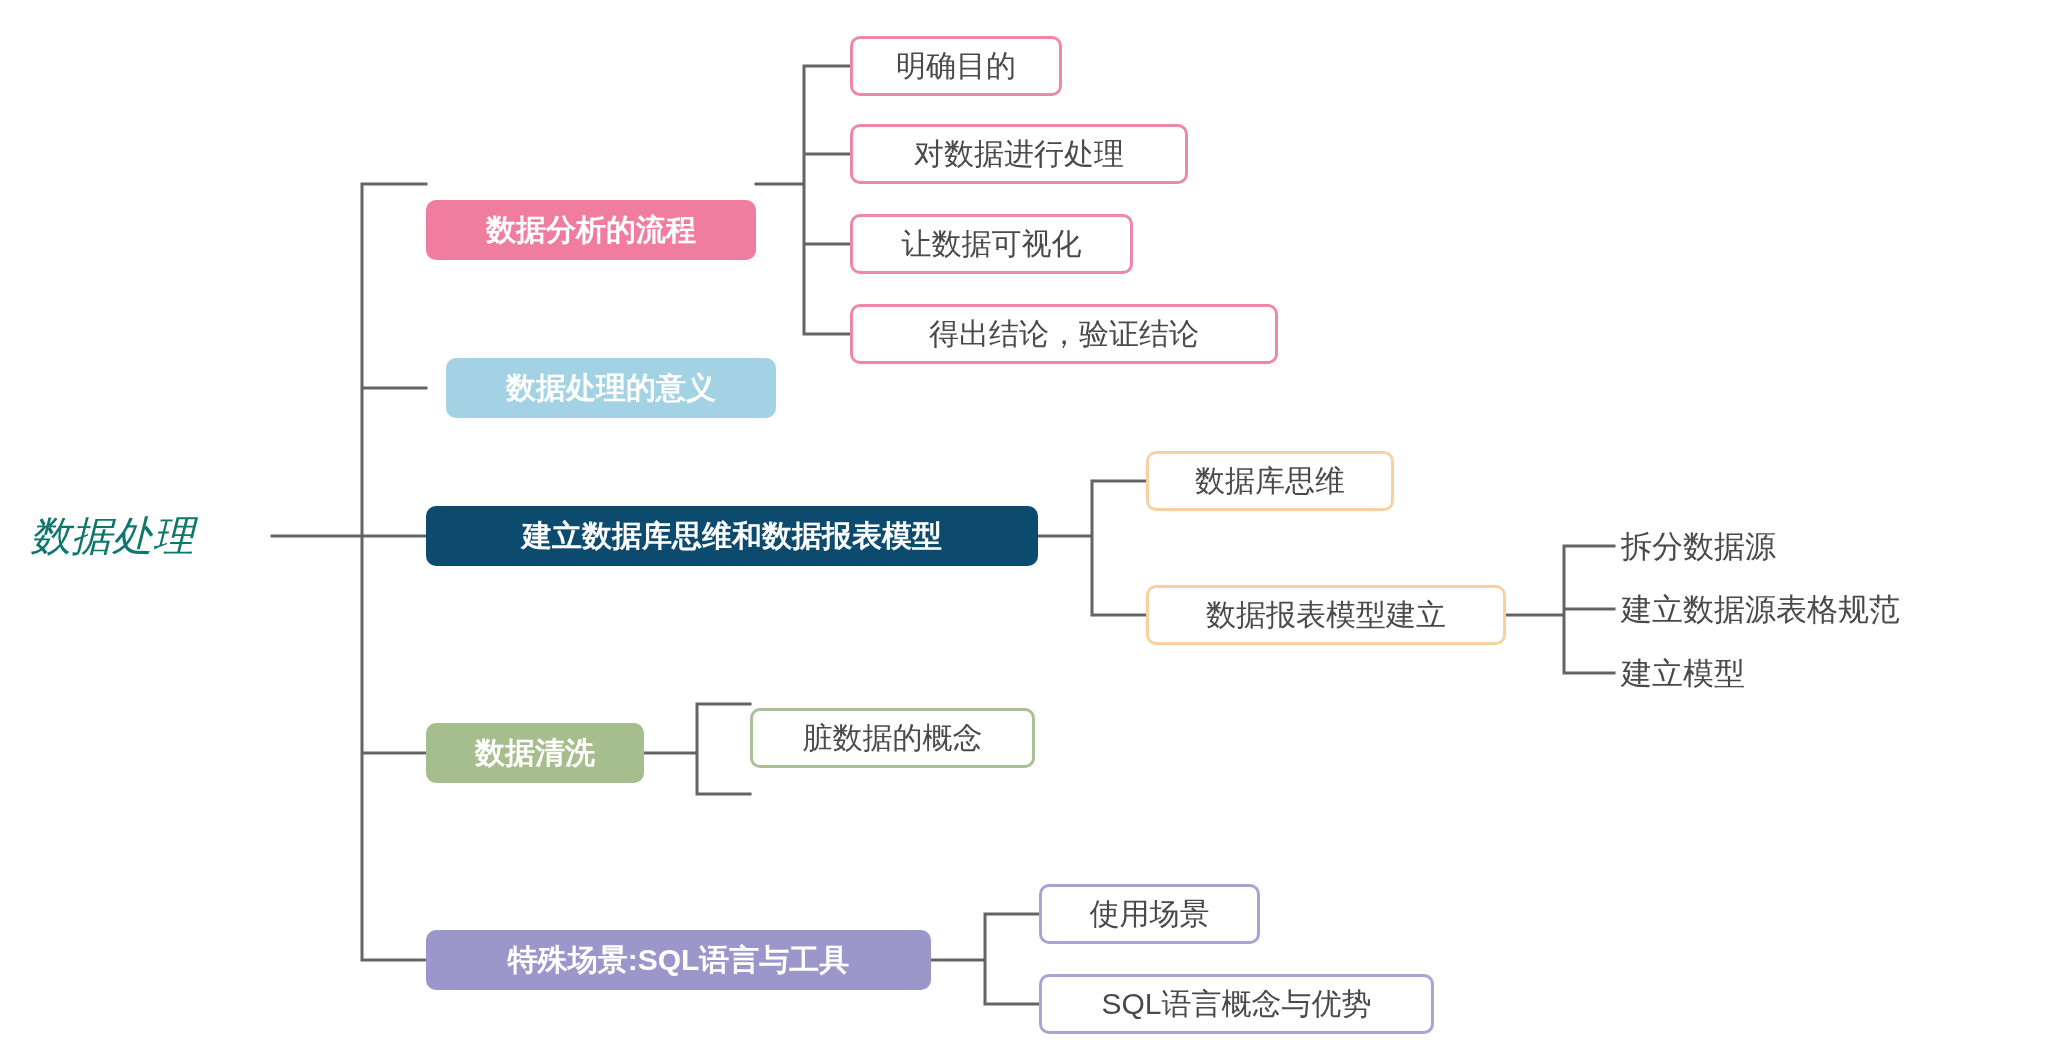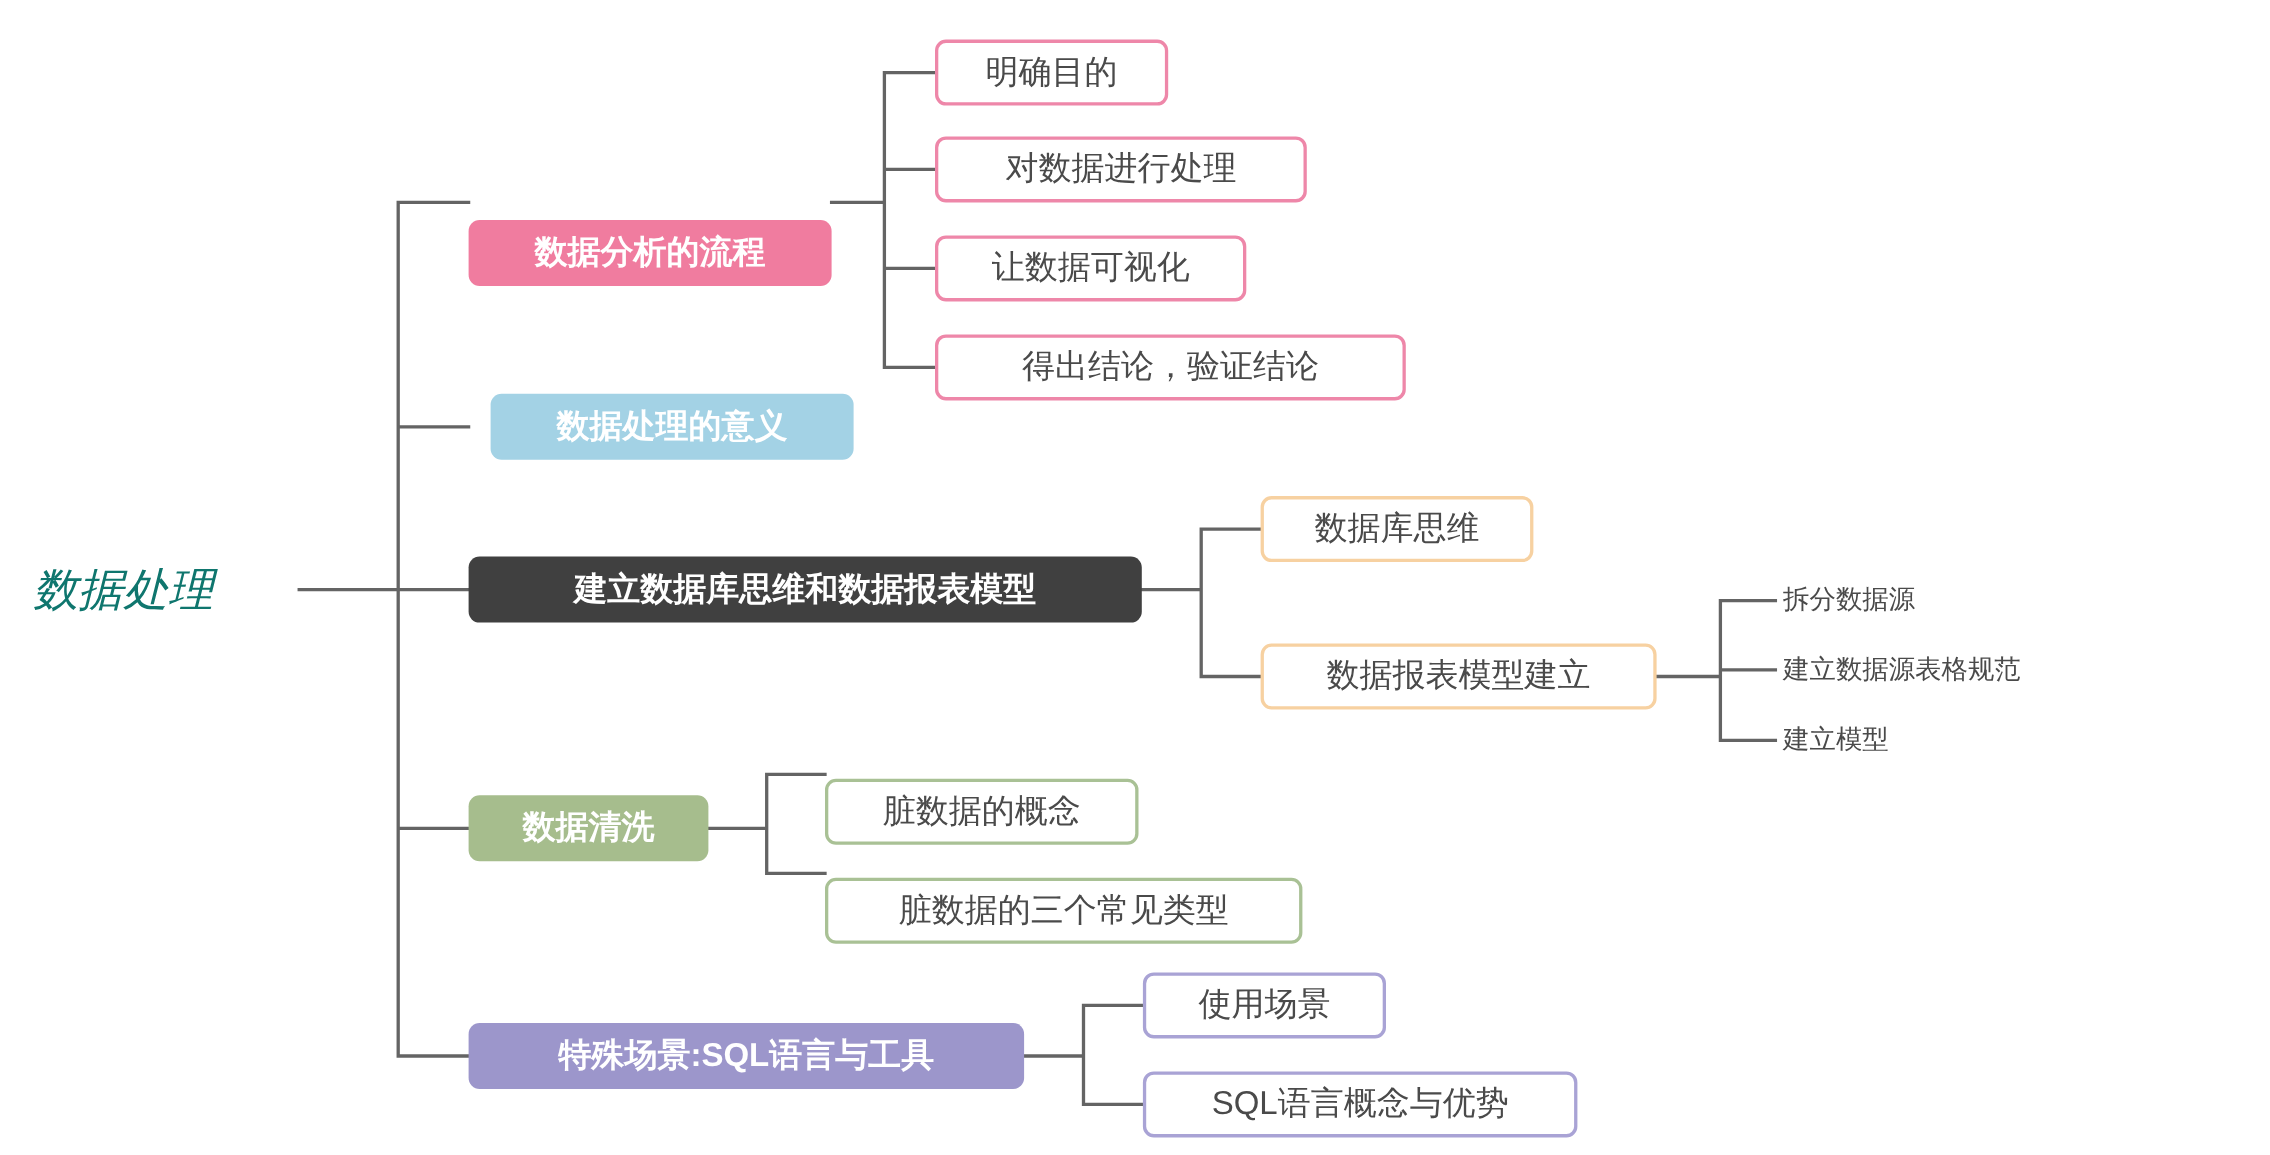--- a/index.html
+++ b/index.html
@@ -28,21 +28,21 @@
     color: #4a4a4a;
     line-height: 1;
     text-align: center;
   }
 
   .fill { color: #ffffff; font-weight: bold; }
   .out  { background: #ffffff; border: 3px solid; }
 
   .leaf {
     height: 44px;
-    font-size: 24px;
+    font-size: 31px;
     border-radius: 0;
     justify-content: flex-start;
     color: #4a4a4a;
   }
 
   .root-label {
     position: absolute;
     display: flex;
     align-items: center;
     height: 62px;
@@ -50,21 +50,21 @@
     font-weight: 500;
     color: #0f766e;
     white-space: nowrap;
     font-style: italic;
   }
 
   
   .f1 { background: #F07C9F; margin-top: 46px; }
   .o1 { border-color: #EE87A9; }
   .f2 { background: #A3D2E5; }
-  .f3 { background: #404040; }
+  .f3 { background: #0c4a6e; }
   .o3 { border-color: #F7D1A1; }
   .f4 { background: #A6BD8D; }
   .o4 { border-color: #A9C195; margin-top: 34px; }
   .f5 { background: #9C96CB; }
   .o5 { border-color: #A9A3D5; }
 </style>
 </head>
 <body>
 
 <div class="canvas">
@@ -97,19 +97,18 @@
 
   <div class="node fill f3" style="left:426px; top:506px; width:612px;">建立数据库思维和数据报表模型</div>
   <div class="node out o3" style="left:1146px; top:451px; width:248px;">数据库思维</div>
   <div class="node out o3" style="left:1146px; top:585px; width:360px;">数据报表模型建立</div>
   <div class="node leaf" style="left:1621px; top:524px;">拆分数据源</div>
   <div class="node leaf" style="left:1621px; top:587px;">建立数据源表格规范</div>
   <div class="node leaf" style="left:1621px; top:651px;">建立模型</div>
 
   <div class="node fill f4" style="left:426px; top:723px; width:218px;">数据清洗</div>
   <div class="node out o4" style="left:750px; top:674px; width:285px;">脏数据的概念</div>
-  <div class="node out o4" style="left:750px; top:764px; width:434px;">脏数据的三个常见类型</div>
 
   <div class="node fill f5" style="left:426px; top:930px; width:505px;">特殊场景:SQL语言与工具</div>
   <div class="node out o5" style="left:1039px; top:884px; width:221px;">使用场景</div>
   <div class="node out o5" style="left:1039px; top:974px; width:395px;">SQL语言概念与优势</div>
 
 </div>
 
 </body></html>

